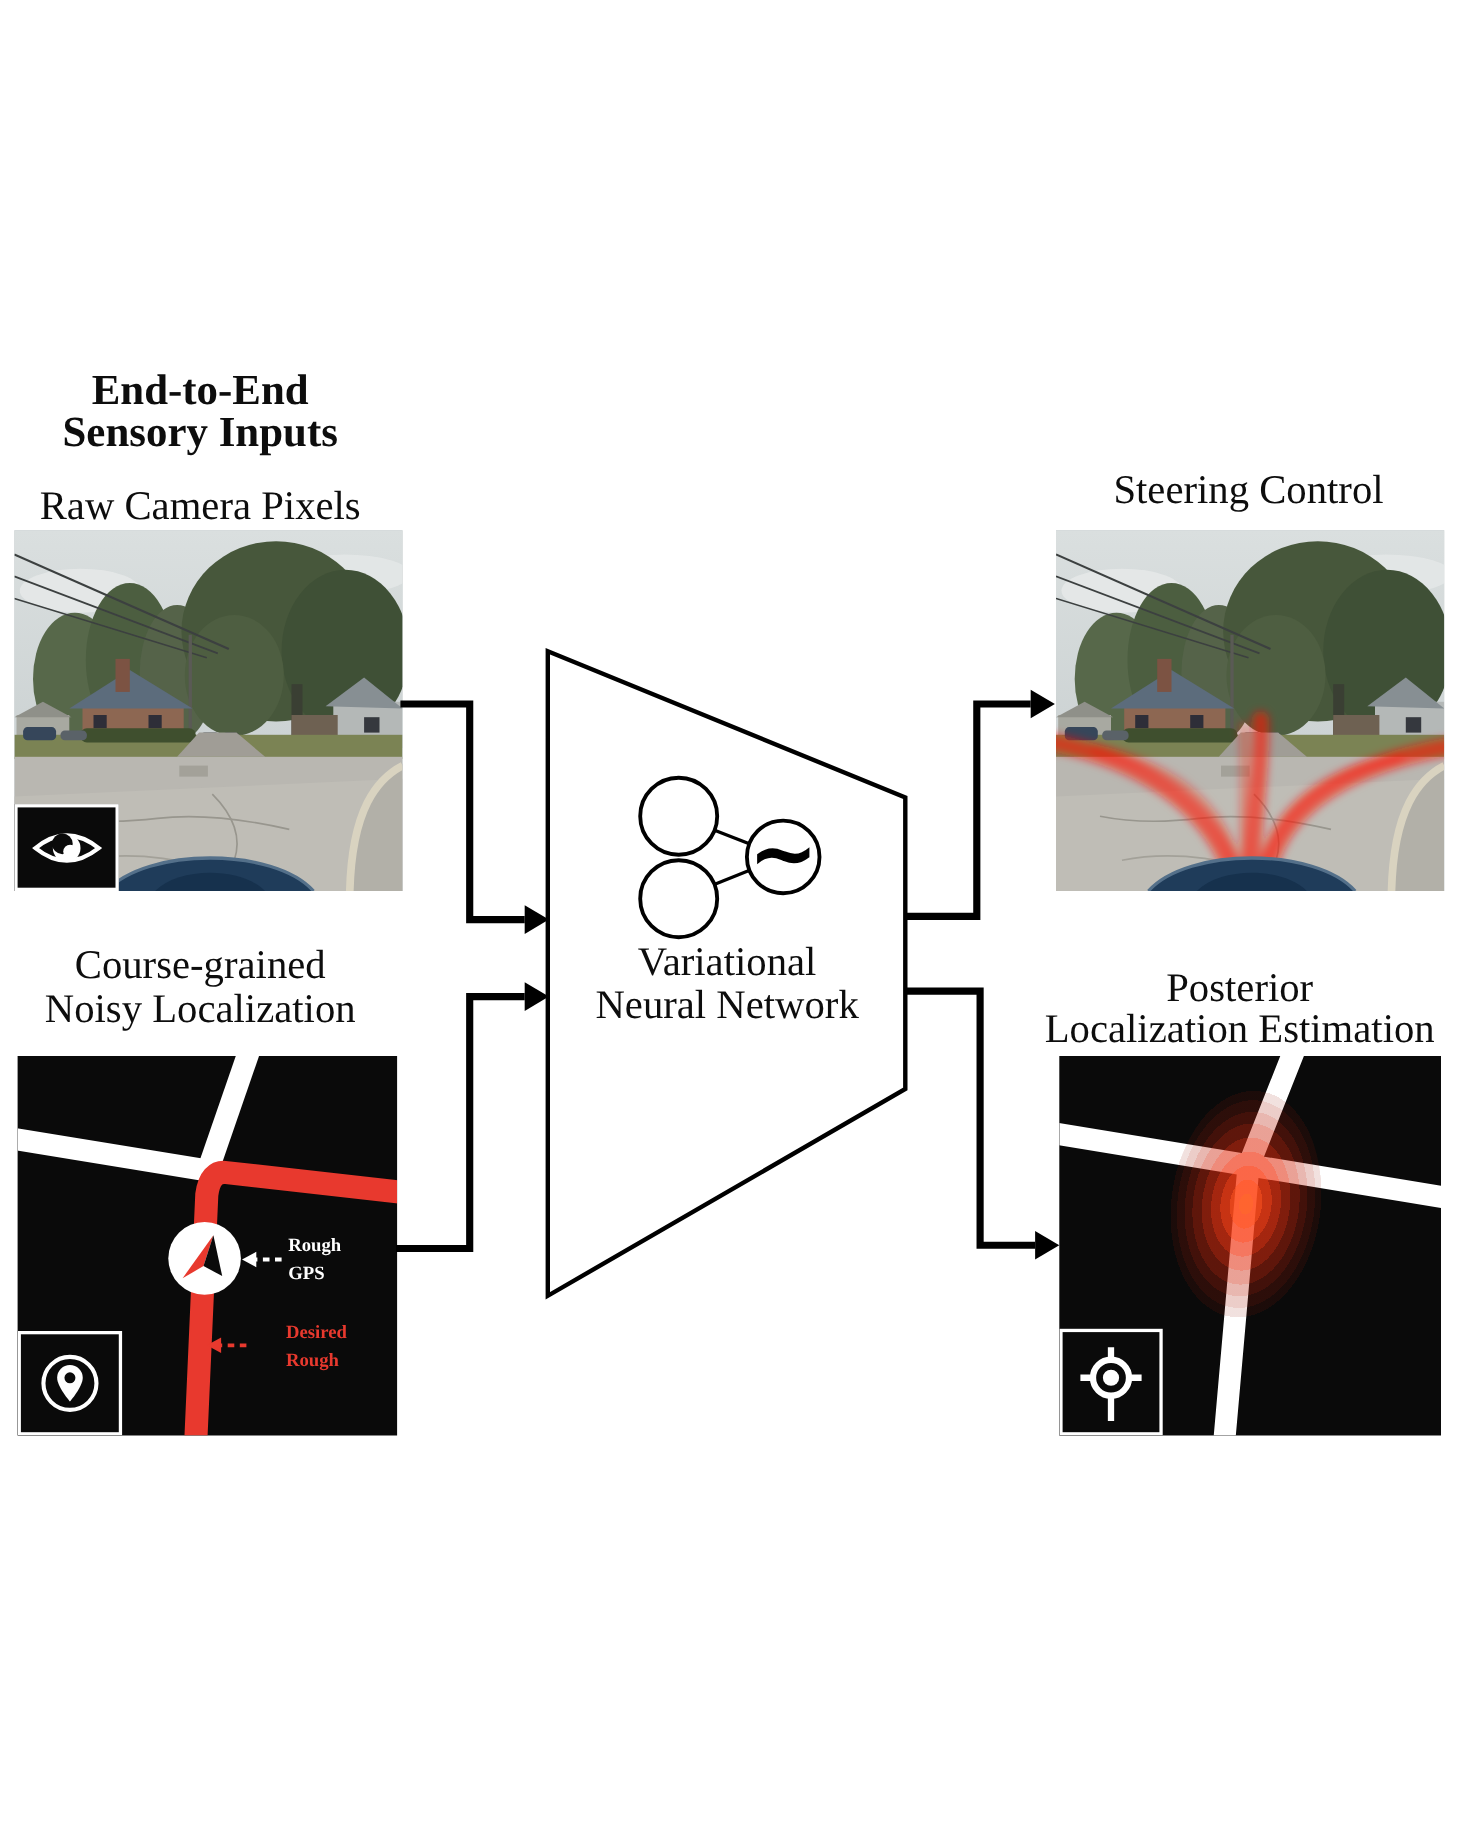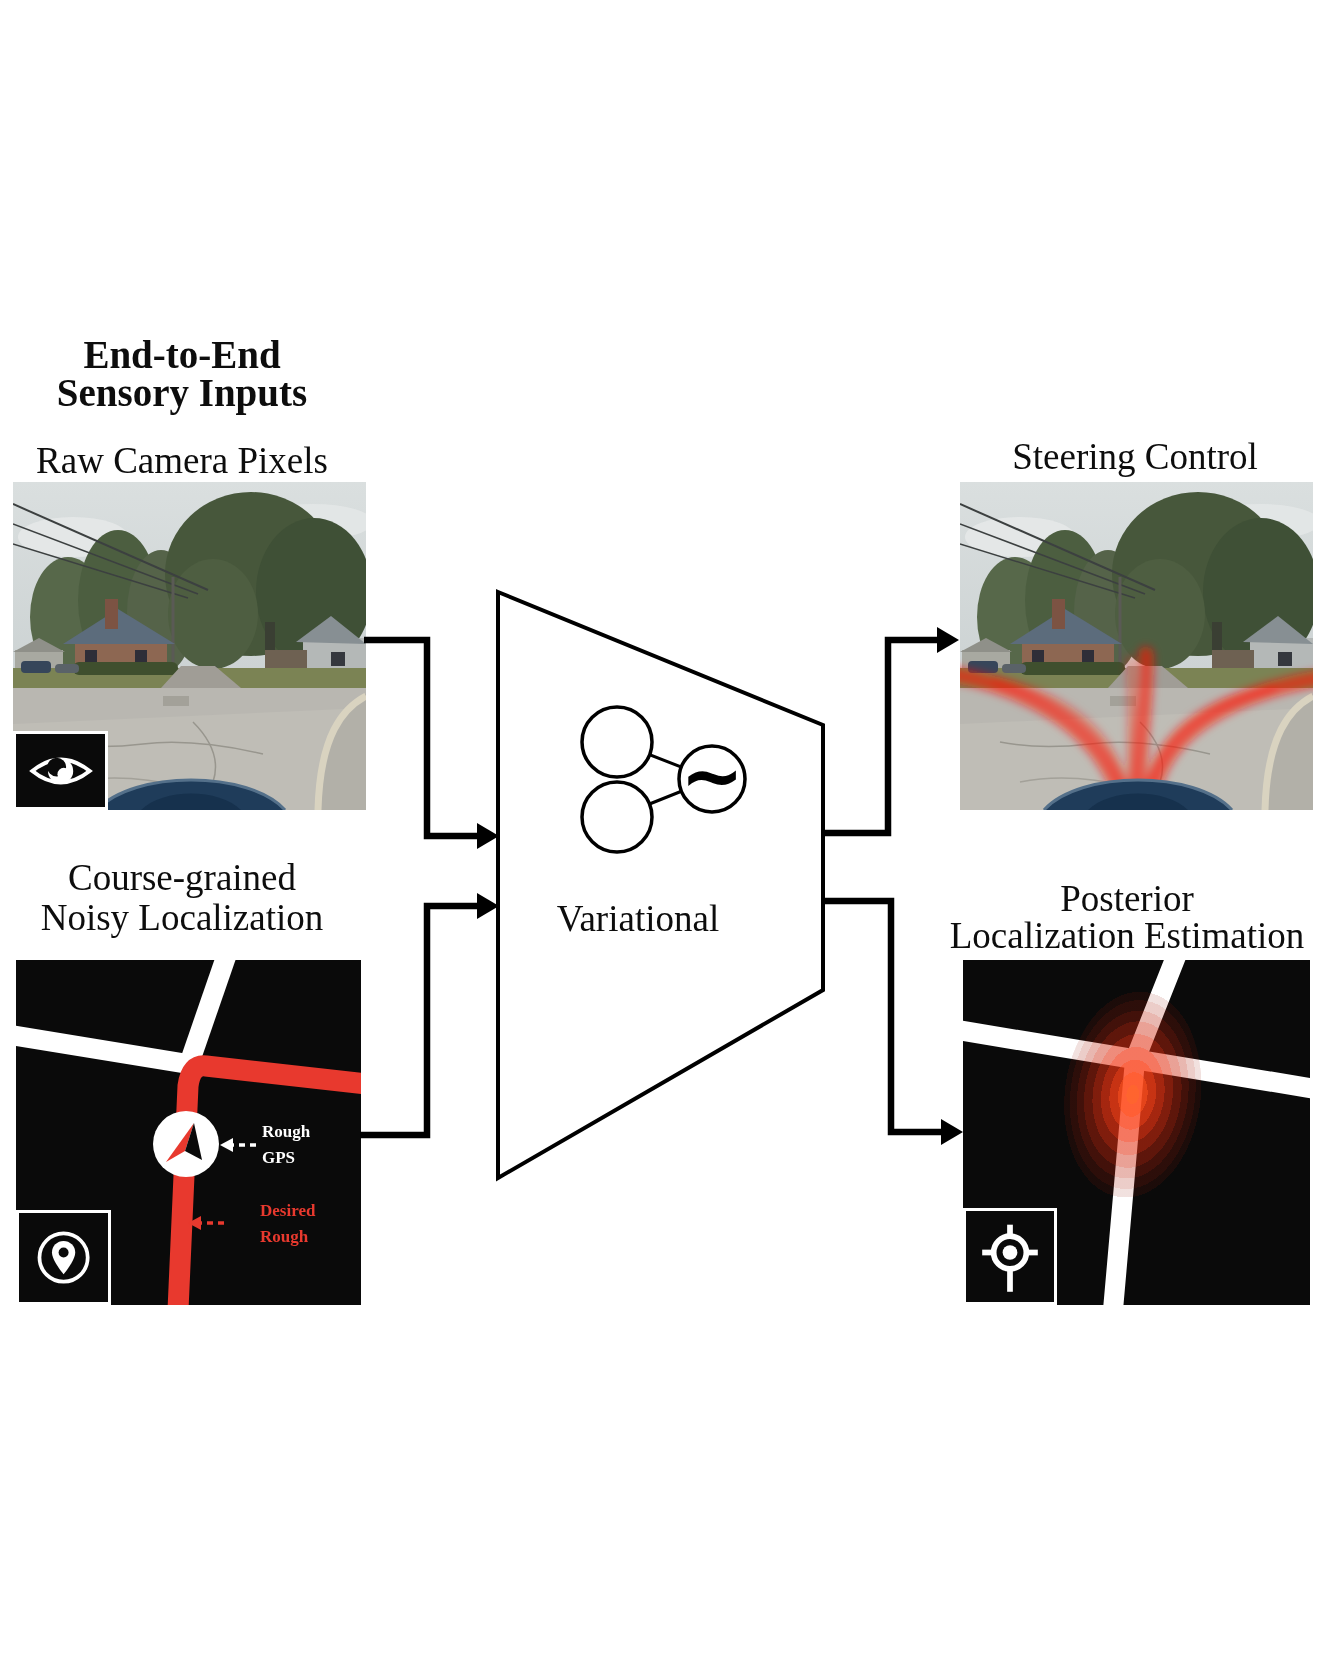--- a/index.html
+++ b/index.html
@@ -147,21 +147,21 @@
     </div>
     <div class="cornerbox" style="width:95px;height:95px;">
       <svg width="74" height="74" viewBox="0 0 89 89">
         <circle cx="44" cy="44" r="29" fill="none" stroke="#ffffff" stroke-width="4.5"></circle>
         <path d="M44,24 a14,14 0 0 1 14,14 c0,10 -14,26 -14,26 c0,0 -14,-16 -14,-26 a14,14 0 0 1 14,-14 Z" fill="#ffffff"></path>
         <circle cx="44" cy="38" r="6" fill="#0a0a0a"></circle>
       </svg>
     </div>
   </div>
 
-  <div class="serif-label t37" style="left:942px;top:437px;width:386px;">Steering Control</div>
+  <div class="serif-label t37" style="left:942px;top:426px;width:386px;">Steering Control</div>
 
   <div class="photo" style="left:960px;top:482px;width:353px;height:328px;">
     <svg width="353" height="328" viewBox="0 0 353 328">
       <defs>
         <linearGradient id="skyR" x1="0" y1="0" x2="0" y2="1">
           <stop offset="0" stop-color="#dadfdf"></stop>
             <stop offset="1" stop-color="#c3cacb"></stop>
         </linearGradient>
         <filter id="blurTraj" x="-30%" y="-30%" width="160%" height="160%">
           <feGaussianBlur stdDeviation="4"></feGaussianBlur>
@@ -260,17 +260,18 @@
       <path d="M822,901 L891,901 L891,1132 L941,1132"></path>
     </g>
     <g fill="#000000">
       <polygon points="477,823 499,836 477,849"></polygon>
       <polygon points="477,893 499,906 477,919"></polygon>
       <polygon points="937,627 959,640 937,653"></polygon>
       <polygon points="941,1119 963,1132 941,1145"></polygon>
     </g>
   </svg>
 
-  <div class="serif-label t37" style="left:457px;top:855px;width:362px;line-height:39px;z-index:3;margin-top:44px;">
+  <div class="serif-label t37" style="left:480px;top:855px;width:362px;line-height:39px;z-index:3;">
     <div class="nowrap">Variational</div>
+    <div class="nowrap">Neural Network</div>
   </div>
 
 </div>
 
 </body></html>

